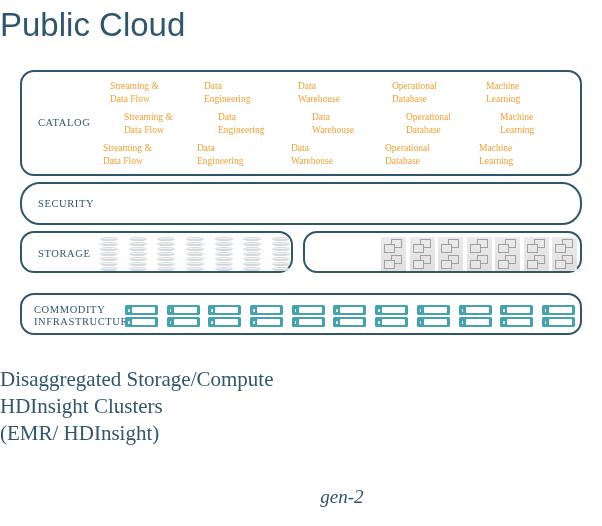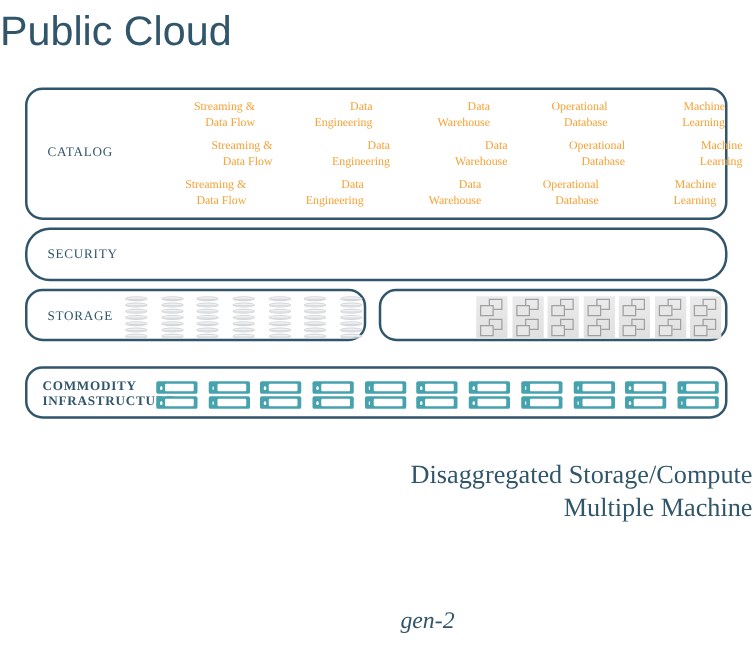--- a/index.html
+++ b/index.html
@@ -69,21 +69,21 @@
     left: 0;
     width: 100%;
     height: 31px;
     display: flex;
   }
   .cluster-row.r0 { top: 2px;  transform: translateX(0px); }
   .cluster-row.r1 { top: 33px; transform: translateX(14px); }
   .cluster-row.r2 { top: 64px; transform: translateX(-7px); }
   .cluster-cell {
     flex: 1 1 0;
-    text-align: right;
+    text-align: left;
     color: #f5a034;
     font-family: "Liberation Serif", serif;
     font-size: 9.5px;
     line-height: 12.5px;
     white-space: pre-line;
   }
 
   
   #security-panel {
     left: 20px;
@@ -191,21 +191,20 @@
   }
   .vm-glyph span.a { left: 7px;  top: 0px; }
   .vm-glyph span.b { left: 0px;  top: 5px; background: #e7e7e7; }
 
   
   #commodity-panel {
     left: 20px;
     top: 293px;
     width: 562px;
     height: 42px;
-    font-weight: bold;
   }
   #commodity-label {
     left: 12px;
     top: 9px;
   }
   #commodity-icons {
     position: absolute;
     left: 103px;
     top: 5px;
     width: 450px;
@@ -250,21 +249,21 @@
     background: #ffffff;
     border-radius: 50%;
   }
 
   
   #caption {
     position: absolute;
     left: 0;
     top: 366px;
     width: 602px;
-    text-align: right;
+    text-align: left;
     color: #31566b;
     font-family: "Liberation Serif", serif;
     font-size: 21px;
     line-height: 27px;
   }
   #caption .cap-line { display: block; }
   #gen-label {
     position: absolute;
     left: 0;
     top: 486px;
@@ -520,16 +519,17 @@
       </div>
       <div class="server-unit">
         <div class="server-bar"></div>
         <div class="server-bar"></div>
       </div>
     </div>
 </div>
 
 <div id="caption">
   <span class="cap-line">Disaggregated Storage/Compute</span>
-  <span class="cap-line">Multiple Machine</span>
+  <span class="cap-line">HDInsight Clusters</span>
+  <span class="cap-line">(EMR/ HDInsight)</span>
 </div>
 
 <div id="gen-label">gen-2</div>
 
 </body></html>

